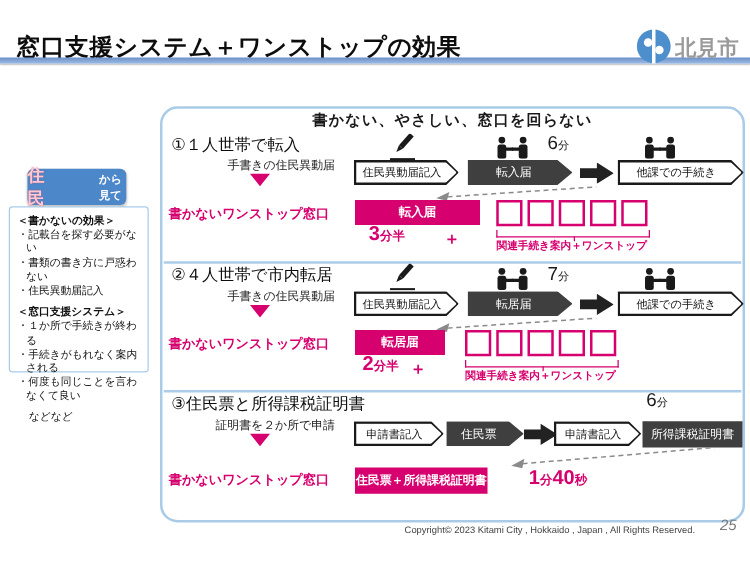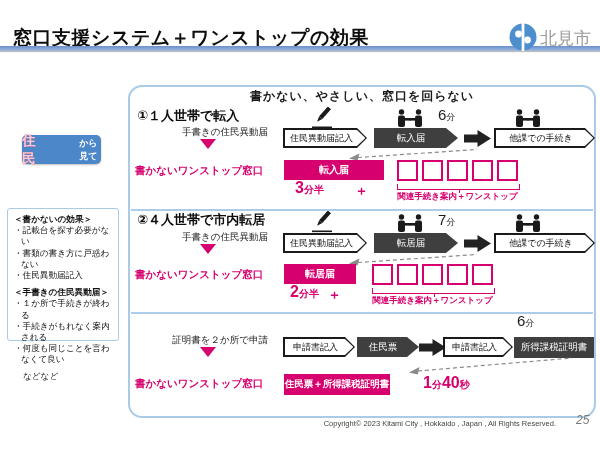--- a/index.html
+++ b/index.html
@@ -4,40 +4,40 @@
 <style>
   html,body{margin:0;padding:0;}
   body{font-family:"Liberation Sans","DejaVu Sans",sans-serif;background:#fff;}
   #slide{position:relative;width:600px;height:450px;background:#fff;overflow:hidden;}
   .abs{position:absolute;}
 
   
   .slide-title{left:13px;top:25px;font-size:19px;font-weight:bold;color:#0d0d0d;letter-spacing:.5px;}
   .title-rule{left:0;top:46px;width:600px;height:5px;background:linear-gradient(#6b90c9,#9ebbe2);box-shadow:0 1px 1px rgba(0,0,0,.25);}
   .logo-circle{left:509px;top:23px;width:28px;height:28px;}
-  .city-name{left:540px;top:27px;font-size:17px;color:#9a9a9a;}
+  .city-name{left:540px;top:27px;font-size:17px;color:#9a9a9a;font-weight:bold;}
 
   
   .badge{left:22px;top:135px;width:79px;height:29px;background:#4b87c9;border-radius:5px;
          display:flex;align-items:center;justify-content:center;box-shadow:0 1px 2px rgba(0,0,0,.25);}
   .badge .b-main{font-size:13.5px;font-weight:bold;color:#ffc9d2;text-shadow:0 0 1px #e05070;}
   .badge .b-sub{font-size:9px;font-weight:bold;color:#fff;margin-left:41px;}
   .side-box{left:7px;top:165px;width:112px;height:133px;border:1.5px solid #a9cbe8;border-radius:3px;
-            background:#fff;padding:5px 5px 0 6px;box-sizing:border-box;font-size:8.6px;line-height:11.2px;color:#111;margin-top:43px;}
+            background:#fff;padding:5px 5px 0 6px;box-sizing:border-box;font-size:8.6px;line-height:11.2px;color:#111;}
   .side-box .grp-title{font-weight:bold;}
   .side-box .itm{padding-left:.8em;text-indent:-.8em;}
   .side-box .gap{height:6px;}
   .side-box .etc{margin-left:9px;margin-top:5px;}
 
   
   .panel{left:128px;top:85px;width:468px;height:333px;border:2px solid #a9cbe8;border-radius:14px;box-sizing:border-box;background:#fff;}
   .headline{left:128px;top:88px;width:468px;text-align:center;font-size:12px;font-weight:600;color:#1a1a1a;letter-spacing:1px;}
   .divider{left:131px;width:462px;height:2px;background:#accde9;}
 
-  .sec-head{font-size:13px;font-weight:bold;color:#0d0d0d;}
+  .sec-head{font-size:13px;font-weight:normal;color:#0d0d0d;}
   .before-label{width:133px;text-align:right;font-size:9.5px;color:#222;}
   .tri{width:0;height:0;border-left:8px solid transparent;border-right:8px solid transparent;border-top:10px solid #d6006e;}
   .after-label{font-size:10.5px;font-weight:bold;color:#d6006e;}
 
   
   .chev{height:20px;}
   .chev .edge{position:absolute;inset:0;clip-path:polygon(0 0,calc(100% - 10px) 0,100% 50%,calc(100% - 10px) 100%,0 100%);background:#1a1a1a;}
   .chev .face{position:absolute;inset:1.6px;clip-path:polygon(0 0,calc(100% - 9px) 0,100% 50%,calc(100% - 9px) 100%,0 100%);
               background:#fff;display:flex;align-items:center;justify-content:center;padding-right:7px;font-size:9px;color:#111;}
   .darr{height:20px;clip-path:polygon(0 0,calc(100% - 12px) 0,100% 50%,calc(100% - 12px) 100%,0 100%);
@@ -83,21 +83,21 @@
     <span class="b-main">住民</span>
       <span class="b-sub">から見て</span>
   </div>
 
   <div class="abs side-box">
     <div class="grp-title">＜書かないの効果＞</div>
     <div class="itm">・記載台を探す必要がない</div>
     <div class="itm">・書類の書き方に戸惑わない</div>
     <div class="itm">・住民異動届記入</div>
     <div class="gap"></div>
-    <div class="grp-title">＜手書きの住民異動届＞</div>
+    <div class="grp-title">＜窓口支援システム＞</div>
     <div class="itm">・１か所で手続きが終わる</div>
     <div class="itm">・手続きがもれなく案内される</div>
     <div class="itm">・何度も同じことを言わなくて良い</div>
     <div class="etc">などなど</div>
   </div>
 
   <div class="abs panel"></div>
   <div class="abs headline">書かない、やさしい、窓口を回らない</div>
   <div class="abs divider" style="top:209px"></div>
   <div class="abs divider" style="top:312px"></div>
@@ -233,20 +233,21 @@
   <div class="abs miniboxes" style="left:372px;top:264px">
     <div class="minibox"></div>
       <div class="minibox"></div>
       <div class="minibox"></div>
       <div class="minibox"></div>
       <div class="minibox"></div>
   </div>
   <div class="abs brace" style="left:372px;top:288px;width:121px"></div>
   <div class="abs related" style="left:357px;top:295px;width:151px">関連手続き案内＋ワンストップ</div>
 
+  <div class="abs sec-head" style="left:137px;top:314px">③住民票と所得課税証明書</div>
   <div class="abs" style="left:517px;top:312px">
     <span class="time-big">6</span><span class="time-sm">分</span>
   </div>
   <div class="abs before-label" style="left:135px;top:334px">証明書を２か所で申請</div>
   <div class="abs tri" style="left:200px;top:347px"></div>
   <div class="abs after-label" style="left:135px;top:377px">書かないワンストップ窓口</div>
 
   <div class="abs chev" style="left:283px;top:337px;width:72px">
     <span class="edge"></span>
       <span class="face">申請書記入</span>

